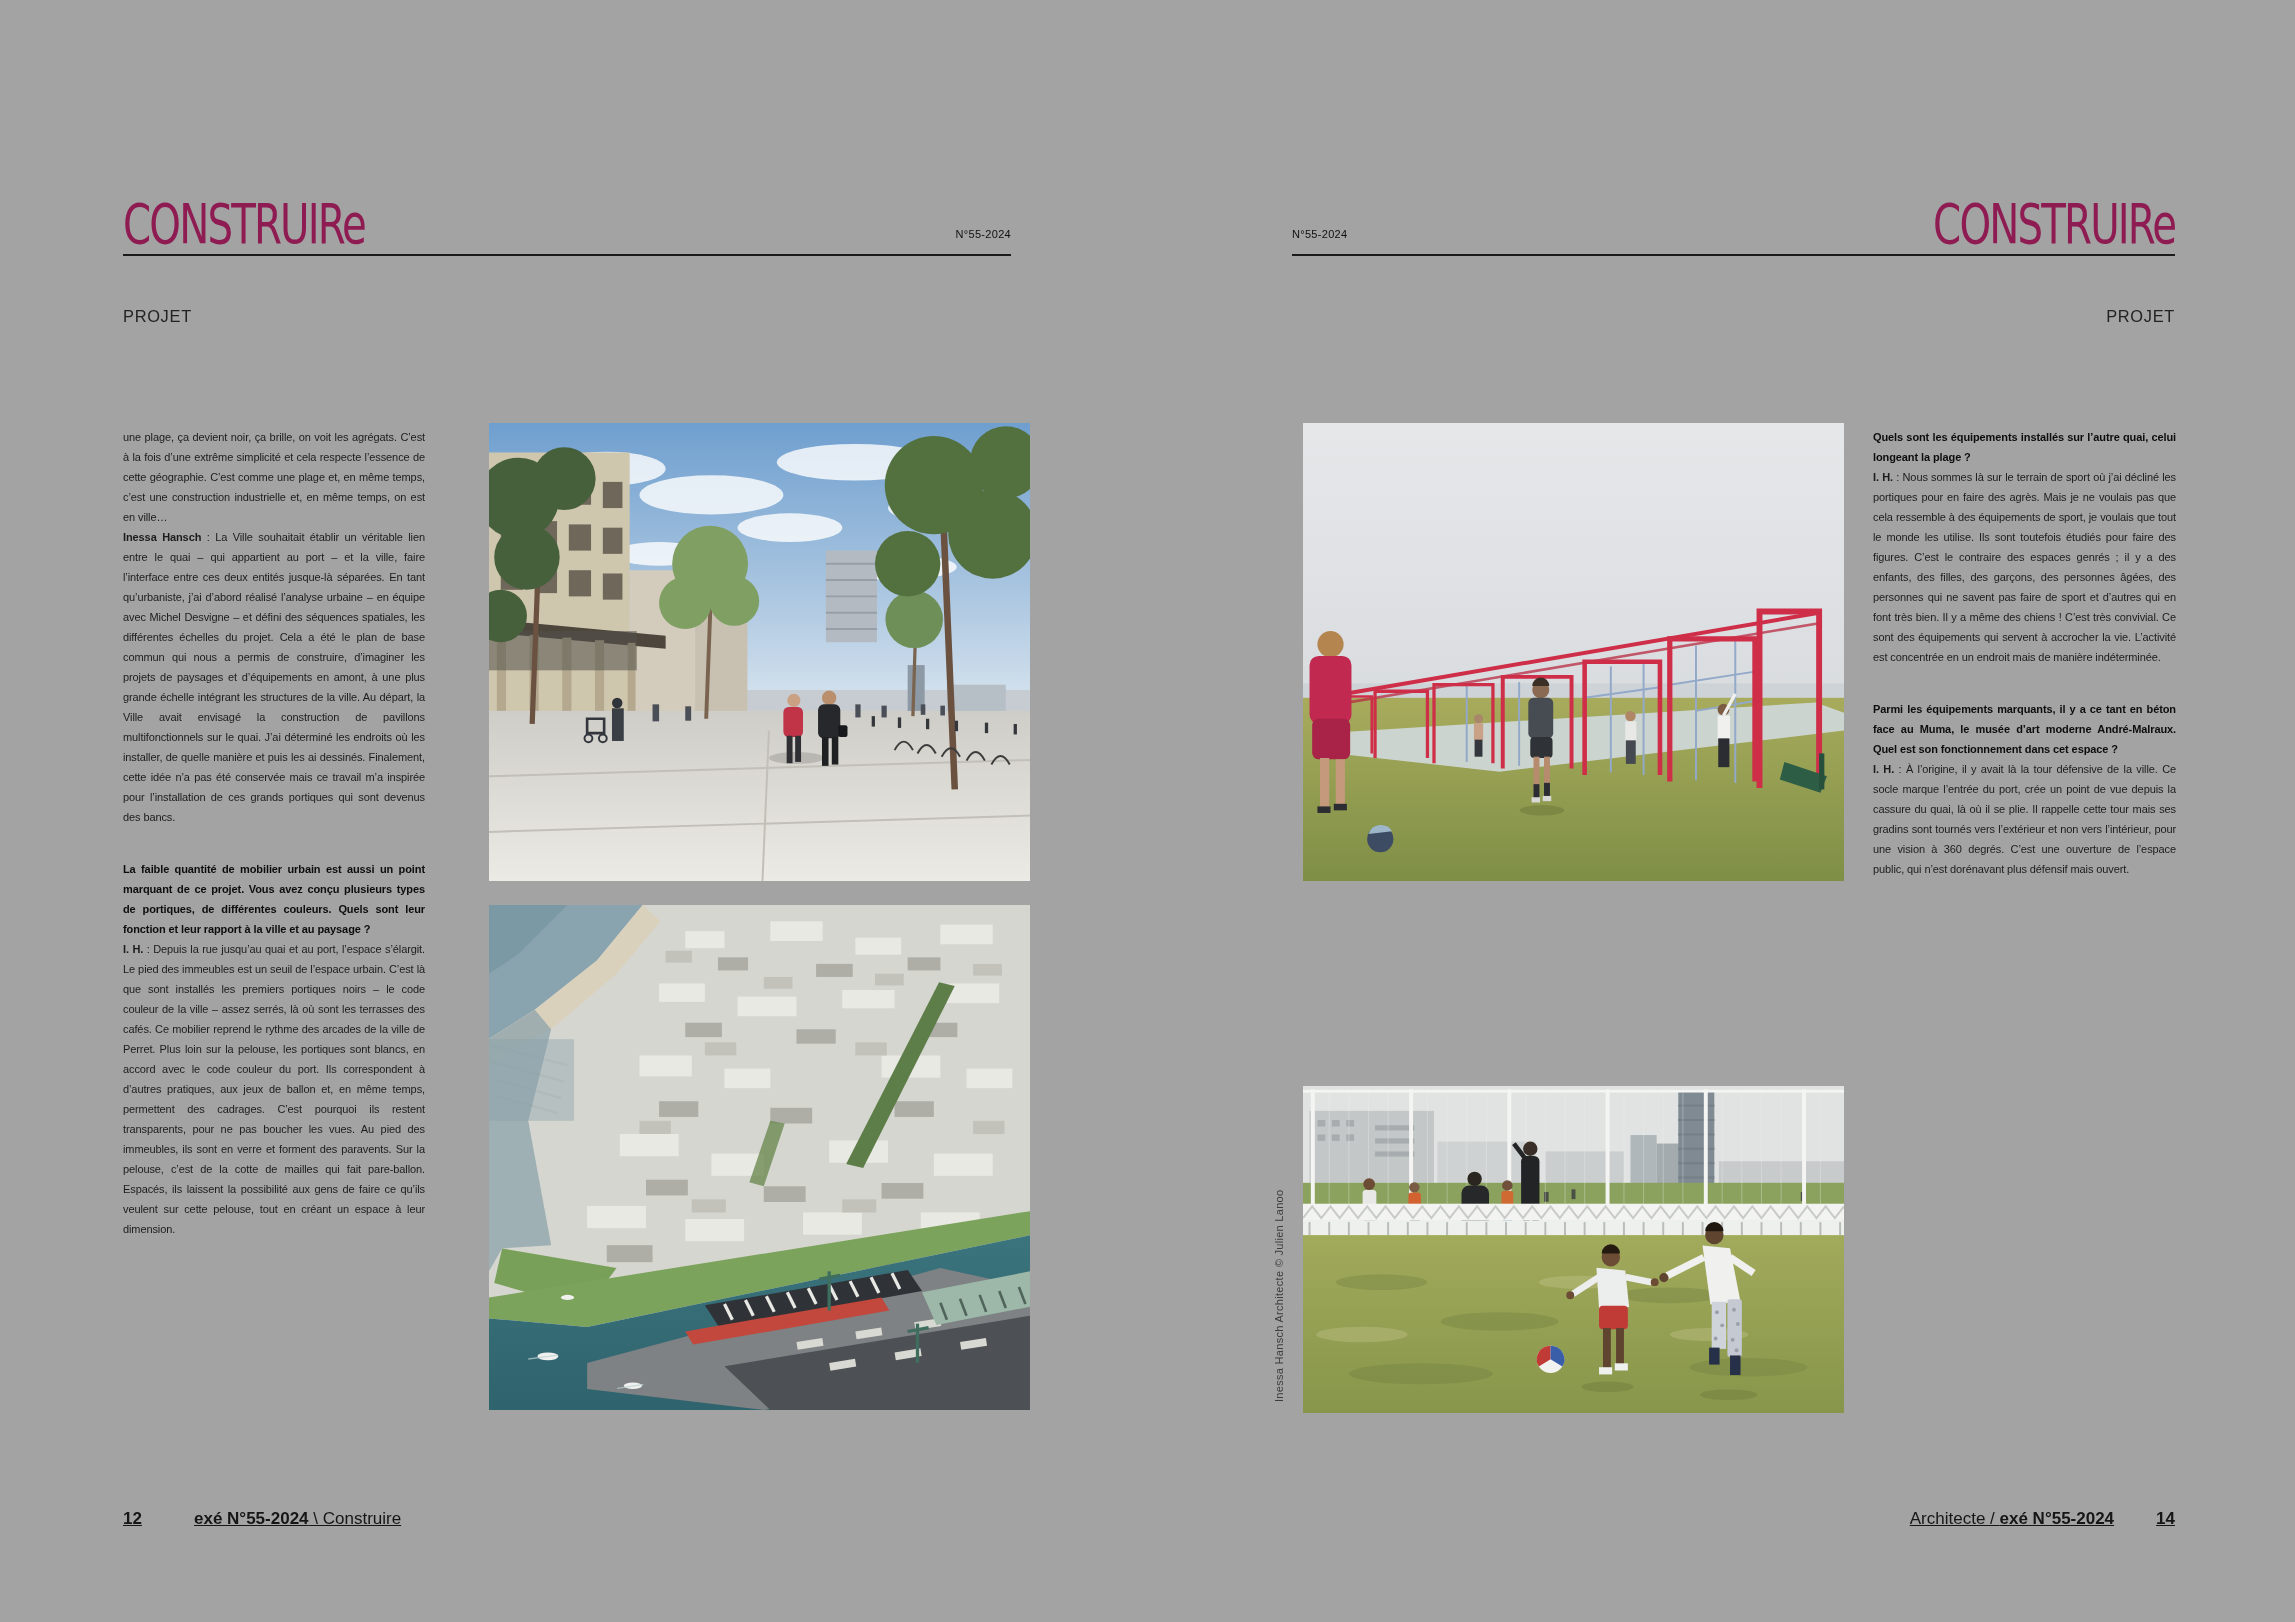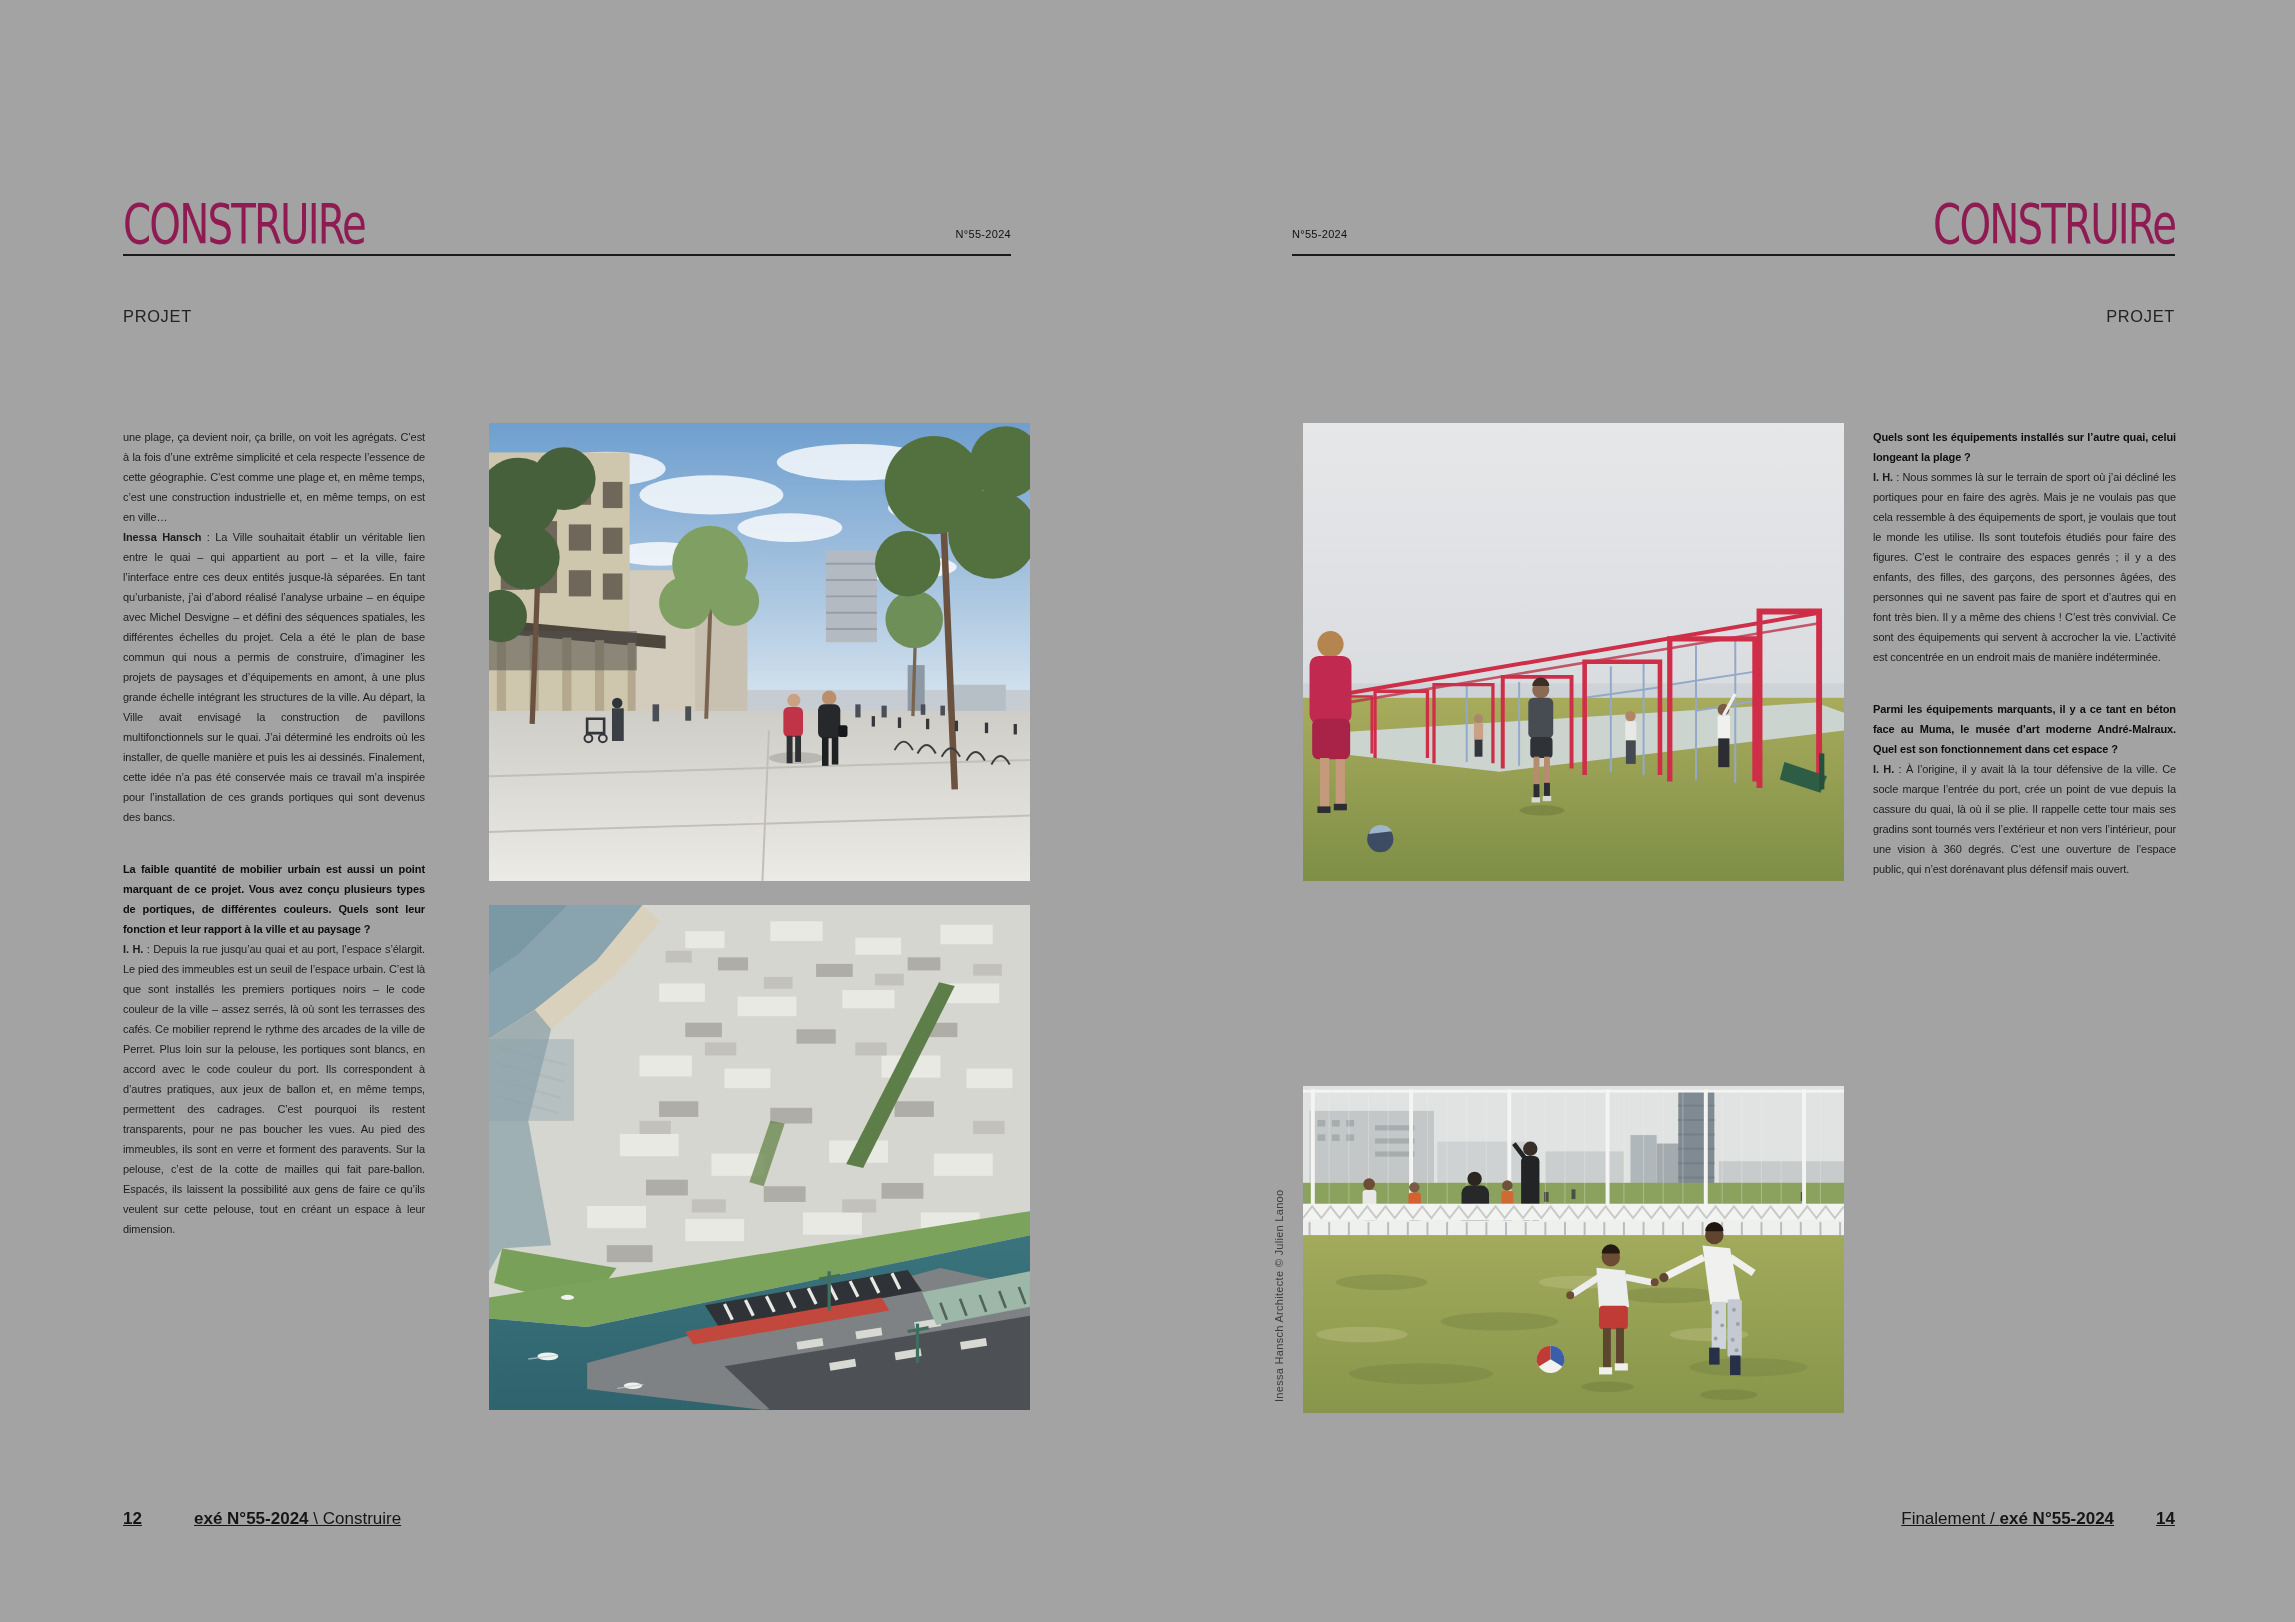--- a/index.html
+++ b/index.html
@@ -640,16 +640,16 @@
         <rect x="652" y="412" width="16" height="30" fill="#273049"></rect>
       </g>
     </svg>
   </div>
 
   <div class="vcredit">Inessa Hansch Architecte © Julien Lanoo</div>
 
   <div class="footer foot-l-num foot-num">12</div>
   <div class="footer foot-l-text"><span class="foot-bold">exé N°55-2024</span><span> \ Construire</span></div>
 
-  <div class="footer foot-r"><span>Finalement / </span><span class="foot-bold">exé N°55-2024</span><span class="foot-num">14</span></div>
+  <div class="footer foot-r"><span>Architecte / </span><span class="foot-bold">exé N°55-2024</span><span class="foot-num">14</span></div>
 
 </div>
 
 
 </body></html>

